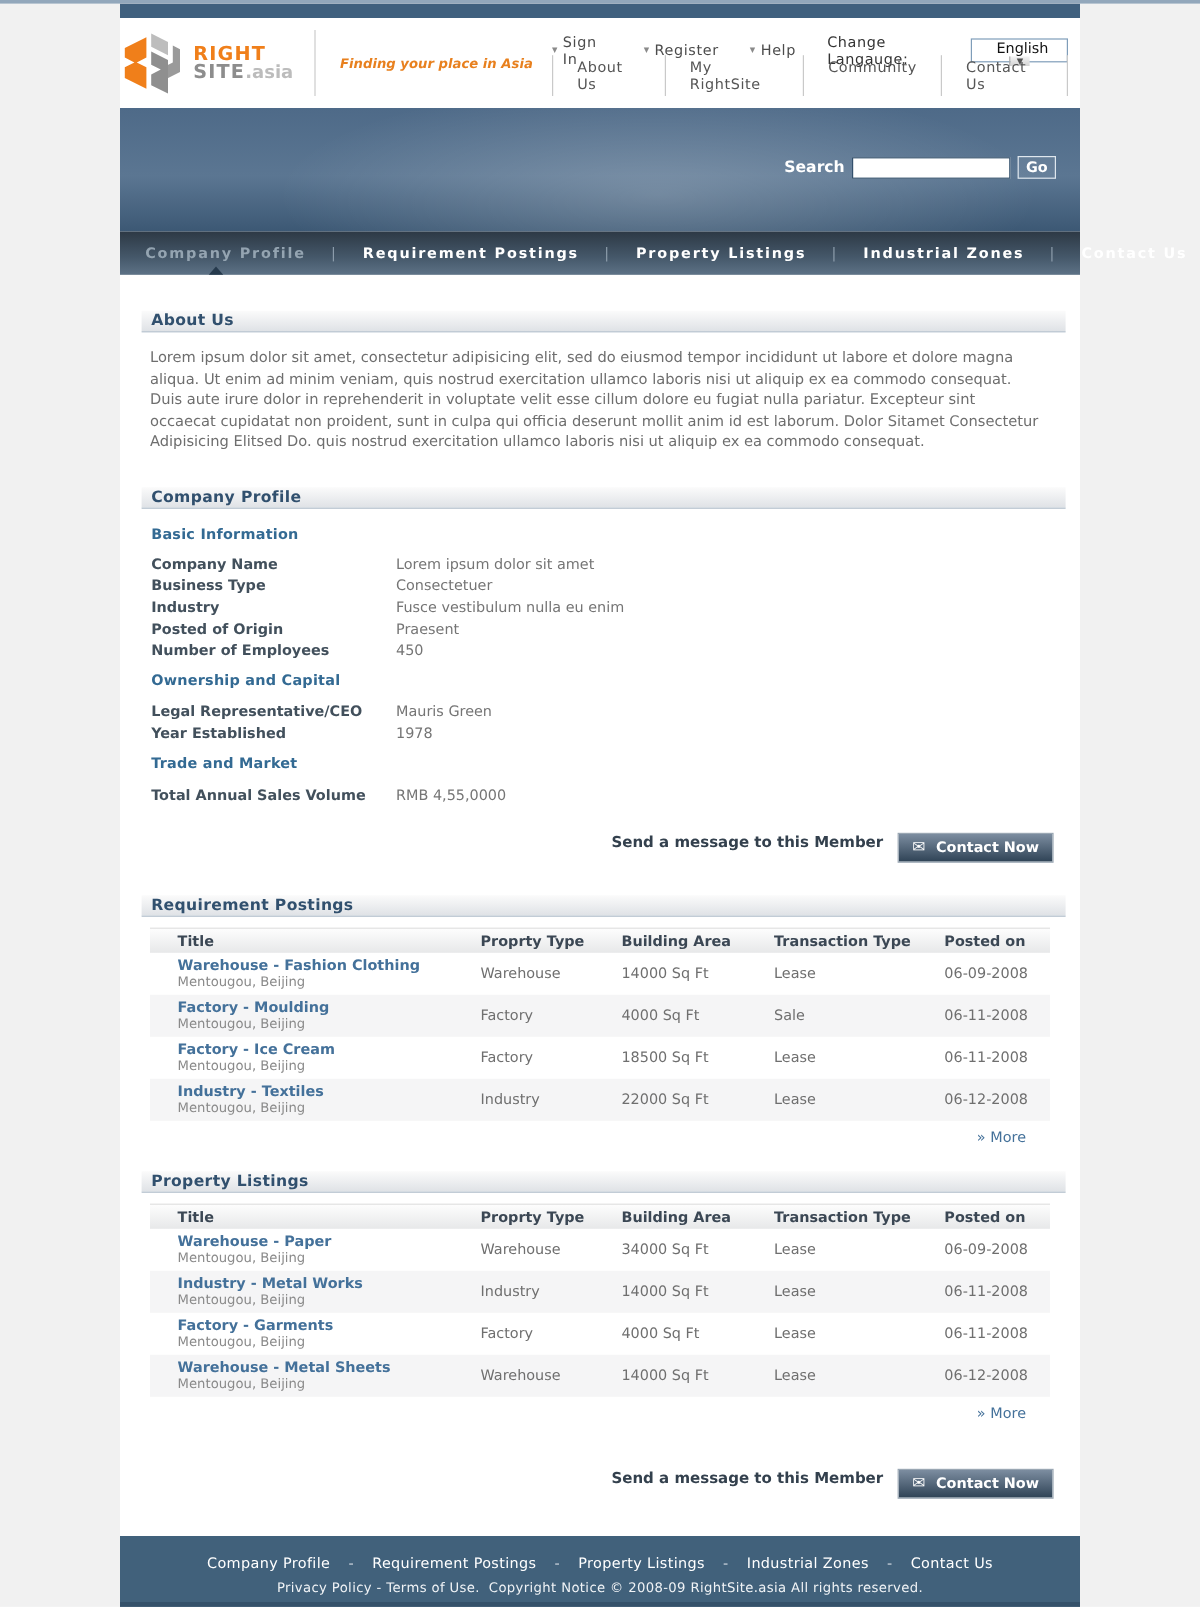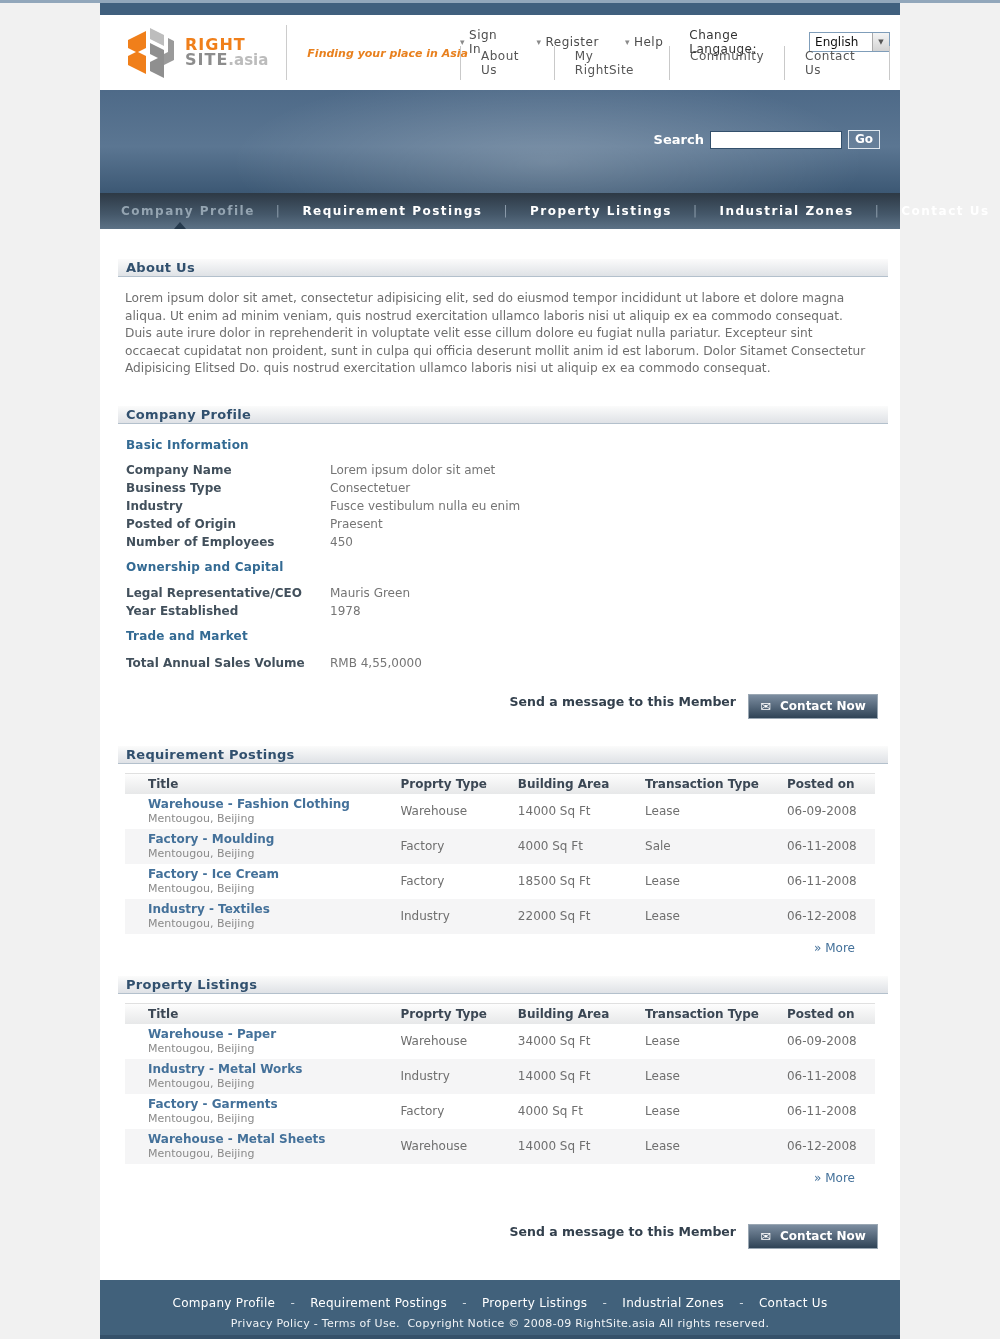--- a/index.html
+++ b/index.html
@@ -11,35 +11,35 @@
     width:1000px; height:1339px;
     position:relative;
   }
   .page-col { width:800px; margin:0 auto; }
 
   
   .topbar { height:12px; background:#40607e; }
 
   
   .site-header { height:75px; background:#ffffff; display:flex; align-items:stretch; position:relative; }
-  .logo-wrap { display:flex; align-items:center; padding-left:24px; }
+  .logo-wrap { display:flex; align-items:center; padding-left:0; }
   .logo-mark { width:54px; height:54px; display:block; }
   .logo-text { margin-left:7px; line-height:15px; }
   .logo-right { color:#F07F1A; font-weight:bold; font-size:16px; letter-spacing:1px; }
   .logo-site { color:#8d8d8d; font-weight:bold; font-size:16px; letter-spacing:1px; }
   .logo-asia { color:#bcbcbc; font-size:15px; font-weight:bold; }
   .logo-divider { width:1px; background:#cccccc; margin:10px 0 10px 18px; }
   .tagline { color:#E8801E; font-style:italic; font-weight:bold; font-size:11px; margin-left:20px; align-self:center; margin-top:2px; }
 
   .header-right { position:absolute; right:10px; top:0; width:430px; height:75px; font-size:12px; }
   .top-links { position:absolute; top:13px; left:0; right:0; display:flex; align-items:center; color:#4c4c4c; }
   .top-link { display:flex; align-items:center; margin-right:26px; cursor:pointer; letter-spacing:0.5px; }
   .tri-down { color:#8a8a8a; font-size:9px; margin-right:4px; }
   .lang-label { color:#333; letter-spacing:0.5px; margin-right:6px; }
-  .select-box { display:flex; width:86px; height:20px; border:1px solid #7f9db9; background:#fff; align-items:center; }
+  .select-box { display:flex; width:86px; height:20px; border:1px solid #7f9db9; background:#fff; align-items:center;flex-direction:column; }
   .select-value { flex:1; padding-left:5px; font-size:12px; color:#111; }
   .select-btn { width:17px; height:100%; background:linear-gradient(180deg,#f4f4f4,#d3d3d3); border-left:1px solid #aaa; display:flex; align-items:center; justify-content:center; font-size:7px; color:#555; }
   .subnav { position:absolute; bottom:10px; right:0; display:flex; color:#555; }
   .subnav-item { padding:3px 20px; border-left:1px solid #c9c9c9; cursor:pointer; letter-spacing:0.5px; }
   .subnav-item:last-child { border-right:1px solid #c9c9c9; }
 
   
   .banner {
     height:103px; position:relative;
     background:

